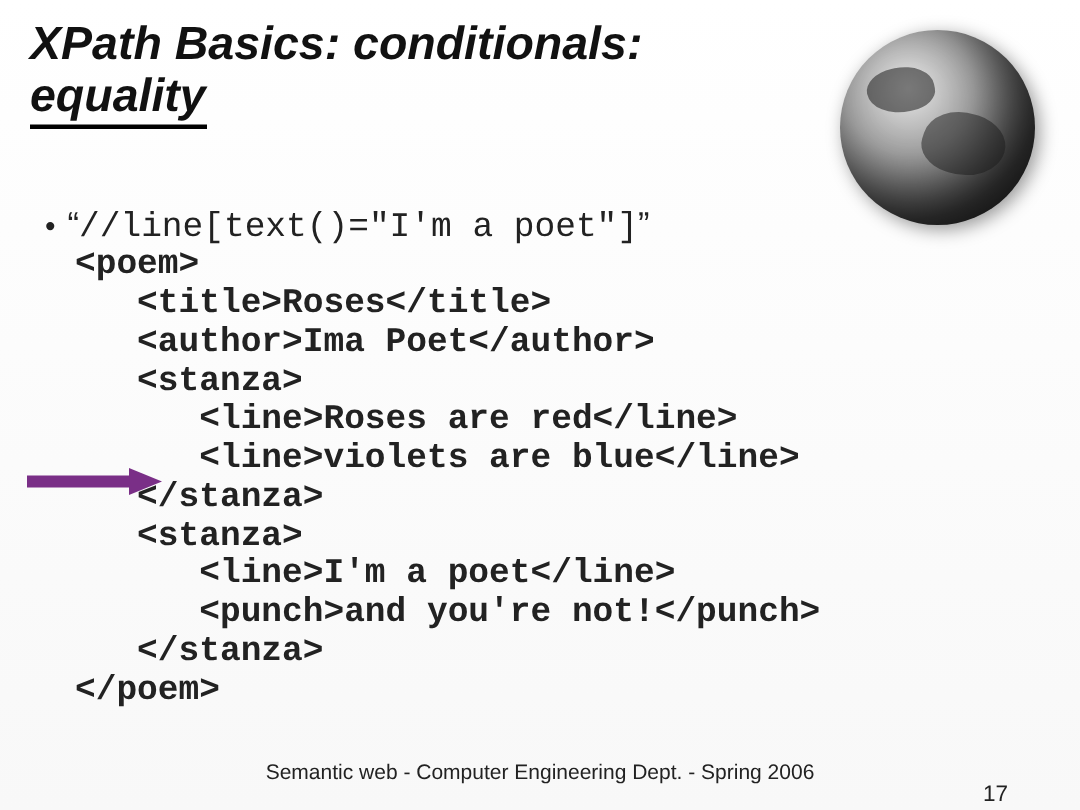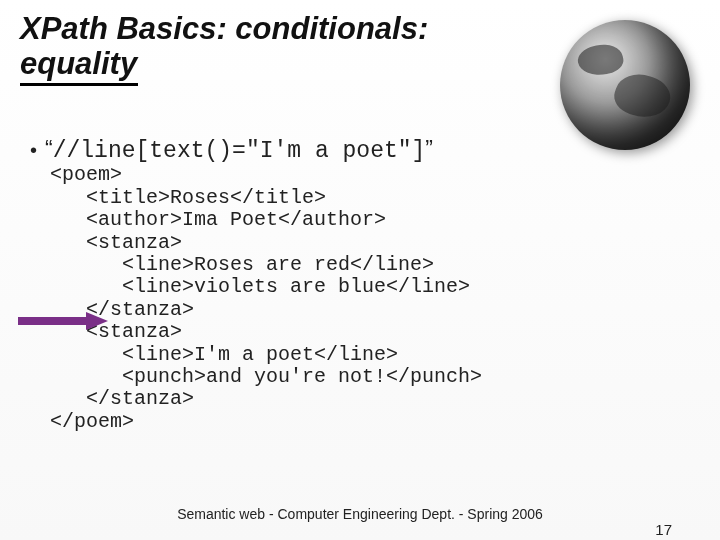--- a/index.html
+++ b/index.html
@@ -76,26 +76,27 @@
     line-height: 1;
   }
   .expr {
     font-family: "Courier New", monospace;
     font-size: 23px;
     color: #222;
   }
   .expr .q { font-family: Arial, sans-serif; }
   .xml {
     font-family: "Courier New", monospace;
-    font-size: 20px;
+    font-size: 23px;
     color: #222;
     line-height: 1.12;
     margin-left: 20px;
     white-space: pre;
     position: relative;
+    font-weight: bold;
   }
   .arrow {
     position: absolute;
     left: 18px;
     top: 312px;
     width: 90px;
     height: 18px;
   }
   .arrow-shaft {
     position: absolute;

